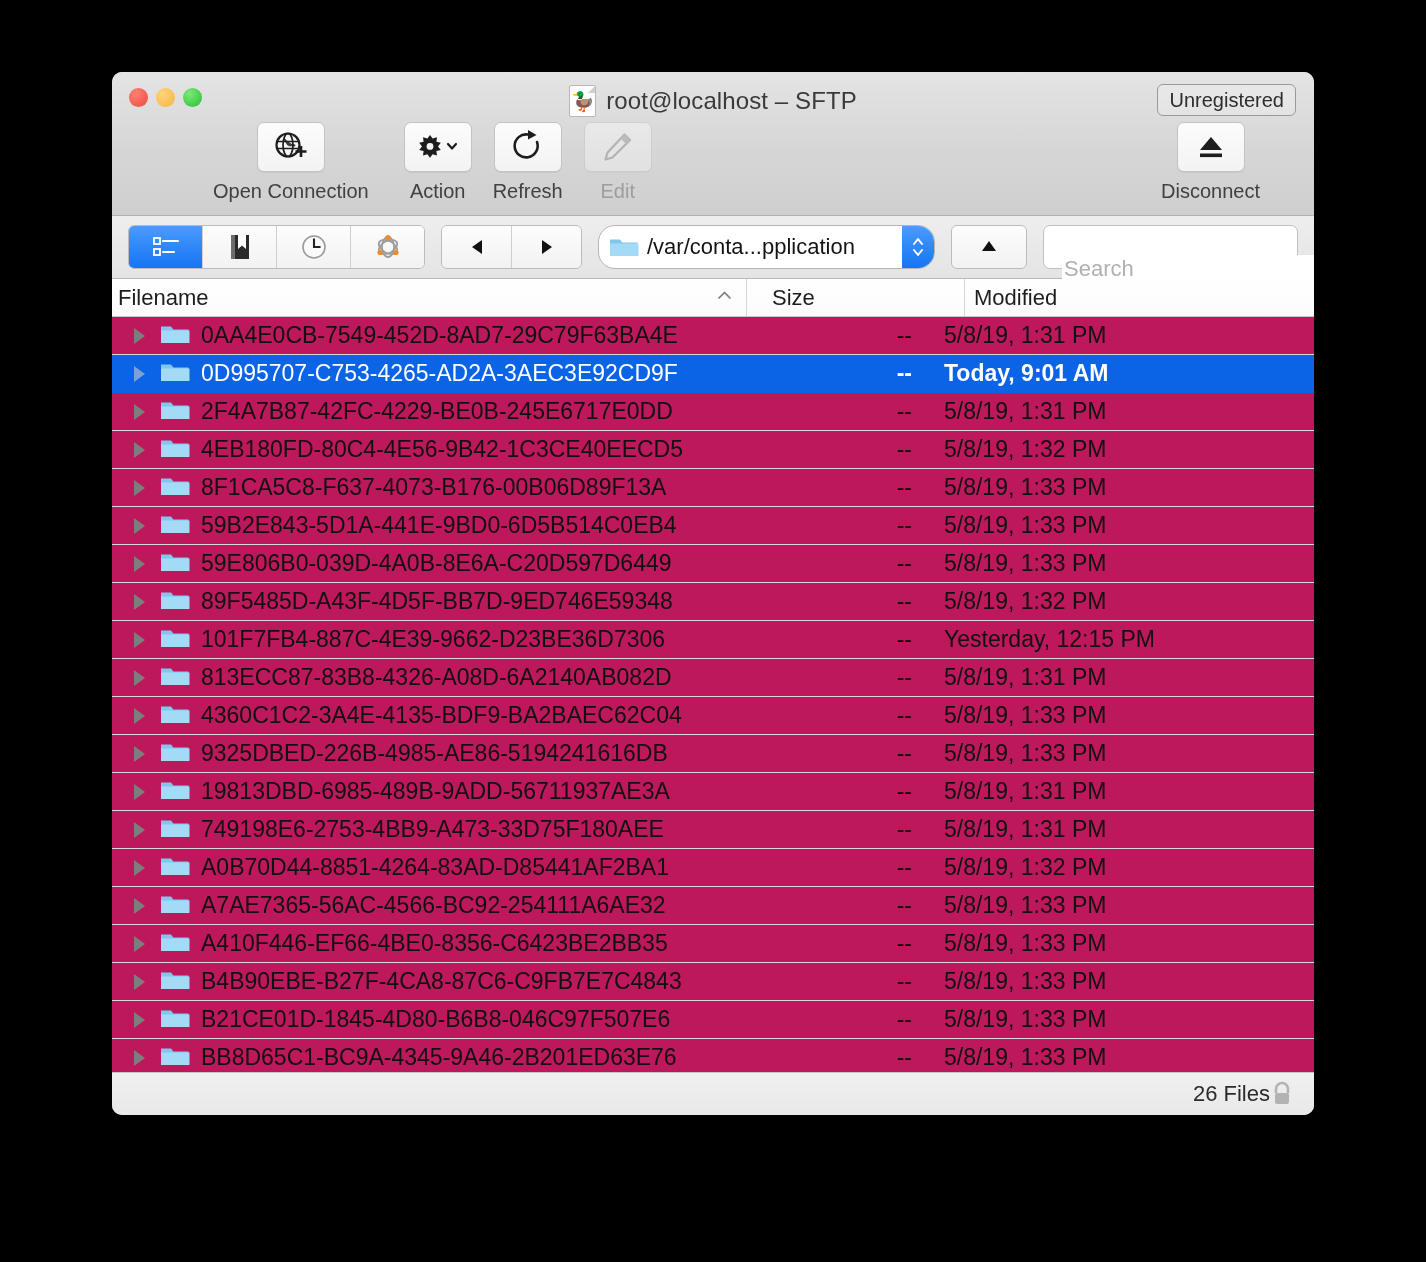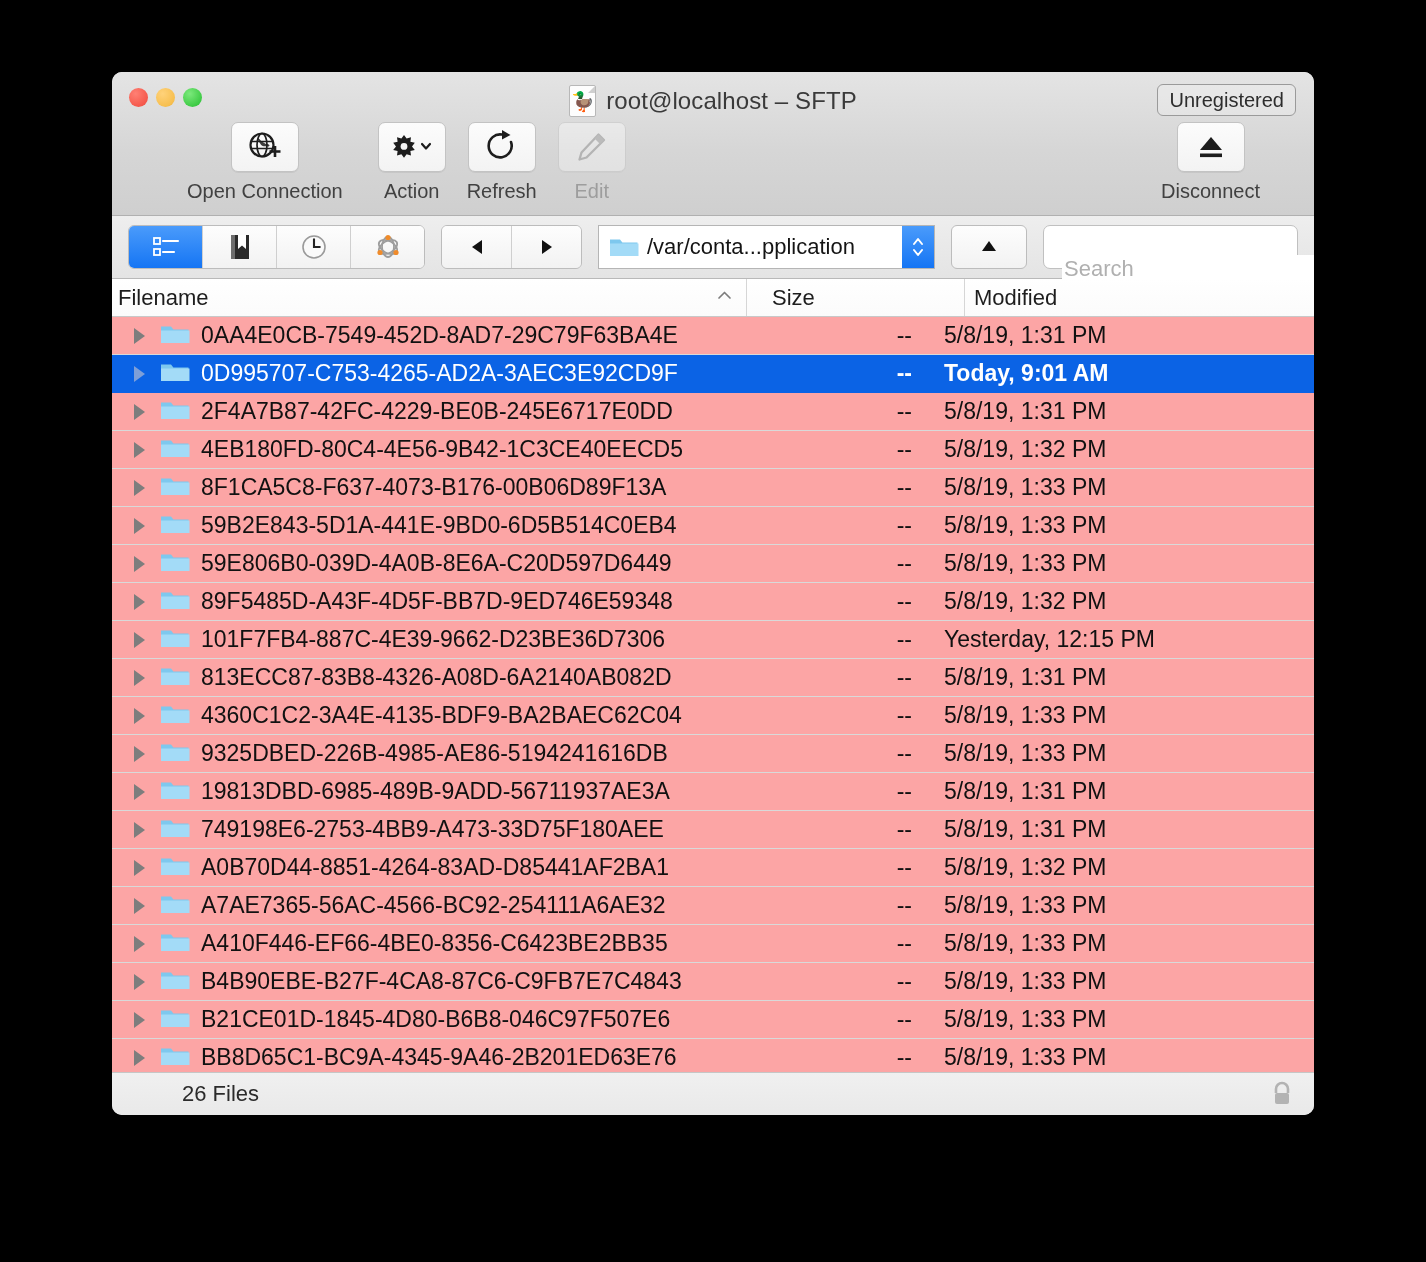--- a/index.html
+++ b/index.html
@@ -219,21 +219,21 @@
     color: #1a1a1a;
   }
   .navgroup > div:last-child { border-right: 0; }
 
   .pathpop {
     display: flex;
     align-items: center;
     height: 42px;
     width: 335px;
     border: 1px solid #b5b5b5;
-    border-radius: 0;
+    border-radius: 17px;
     background: #fff;
     overflow: hidden;
   }
   .pathpop .pfolder { margin: 0 8px 0 10px; flex: none; }
   .pathpop .ptext {
     flex: 1;
     font-size: 22px;
     color: #141414;
     white-space: nowrap;
     overflow: hidden;
@@ -300,21 +300,21 @@
     height: 100%;
     box-sizing: border-box;
   }
   .ch-name { width: 634px; padding-left: 6px; position: relative; }
   .ch-sort { position: absolute; right: 14px; top: 7px; color: #7d7d7d; font-size: 15px; }
   .ch-size { width: 218px; padding-left: 25px; border-left: 1px solid #d6d6d6; }
   .ch-mod  { flex: 1; padding-left: 9px; border-left: 1px solid #d6d6d6; }
 
   .filelist {
     flex: 1;
-    background: #fca5a5;
+    background: #be185d;
     overflow: hidden;
     position: relative;
   }
   .row {
     height: 38px;
     display: flex;
     align-items: center;
     border-bottom: 1px solid #d9d9d9;
     box-sizing: border-box;
   }
@@ -370,21 +370,21 @@
   }
   .row.selected .fmod { color: #fff; font-weight: bold; }
 
   
   .statusbar {
     height: 42px;
     background: linear-gradient(to bottom, #f0f0f0, #e9e9e9);
     border-top: 1px solid #c6c6c6;
     display: flex;
     align-items: center;
-    justify-content: space-between;
+    justify-content: flex-end;
     padding: 0 20px 0 70px;
     flex: none;
   }
   .status-text {
     font-size: 22px;
     color: #2b2b2b;
   }
 </style>
 </head>
 <body>
@@ -401,21 +401,21 @@
 
     <div class="title-center">
       <div class="duck-doc">🦆</div>
       <div class="title-text">root@localhost – SFTP</div>
     </div>
 
     <div class="unregistered">Unregistered</div>
 
     <div class="toolbar">
 
-      <div class="tb-item" style="margin-left:75px;">
+      <div class="tb-item" style="margin-left:101px;">
         <div class="tb-btn">
           <svg width="38" height="38" viewBox="0 0 38 38">
             <circle cx="16" cy="17" r="11.5" fill="none" stroke="#1d1d1d" stroke-width="2.2"></circle>
             <ellipse cx="16" cy="17" rx="5" ry="11.5" fill="none" stroke="#1d1d1d" stroke-width="1.7"></ellipse>
             <path d="M5 13.5 H27 M5 20.5 H27" stroke="#1d1d1d" stroke-width="1.7" fill="none"></path>
             <path d="M12 11 c3 2 2 5 5 6 s4 -1 6 1" stroke="#1d1d1d" stroke-width="2" fill="#1d1d1d" opacity="0.85"></path>
             <path d="M29 18 v11 M23.5 23.5 h11" stroke="#1d1d1d" stroke-width="2.6" fill="none"></path>
           </svg>
         </div>
         <div class="tb-label">Open Connection</div>

